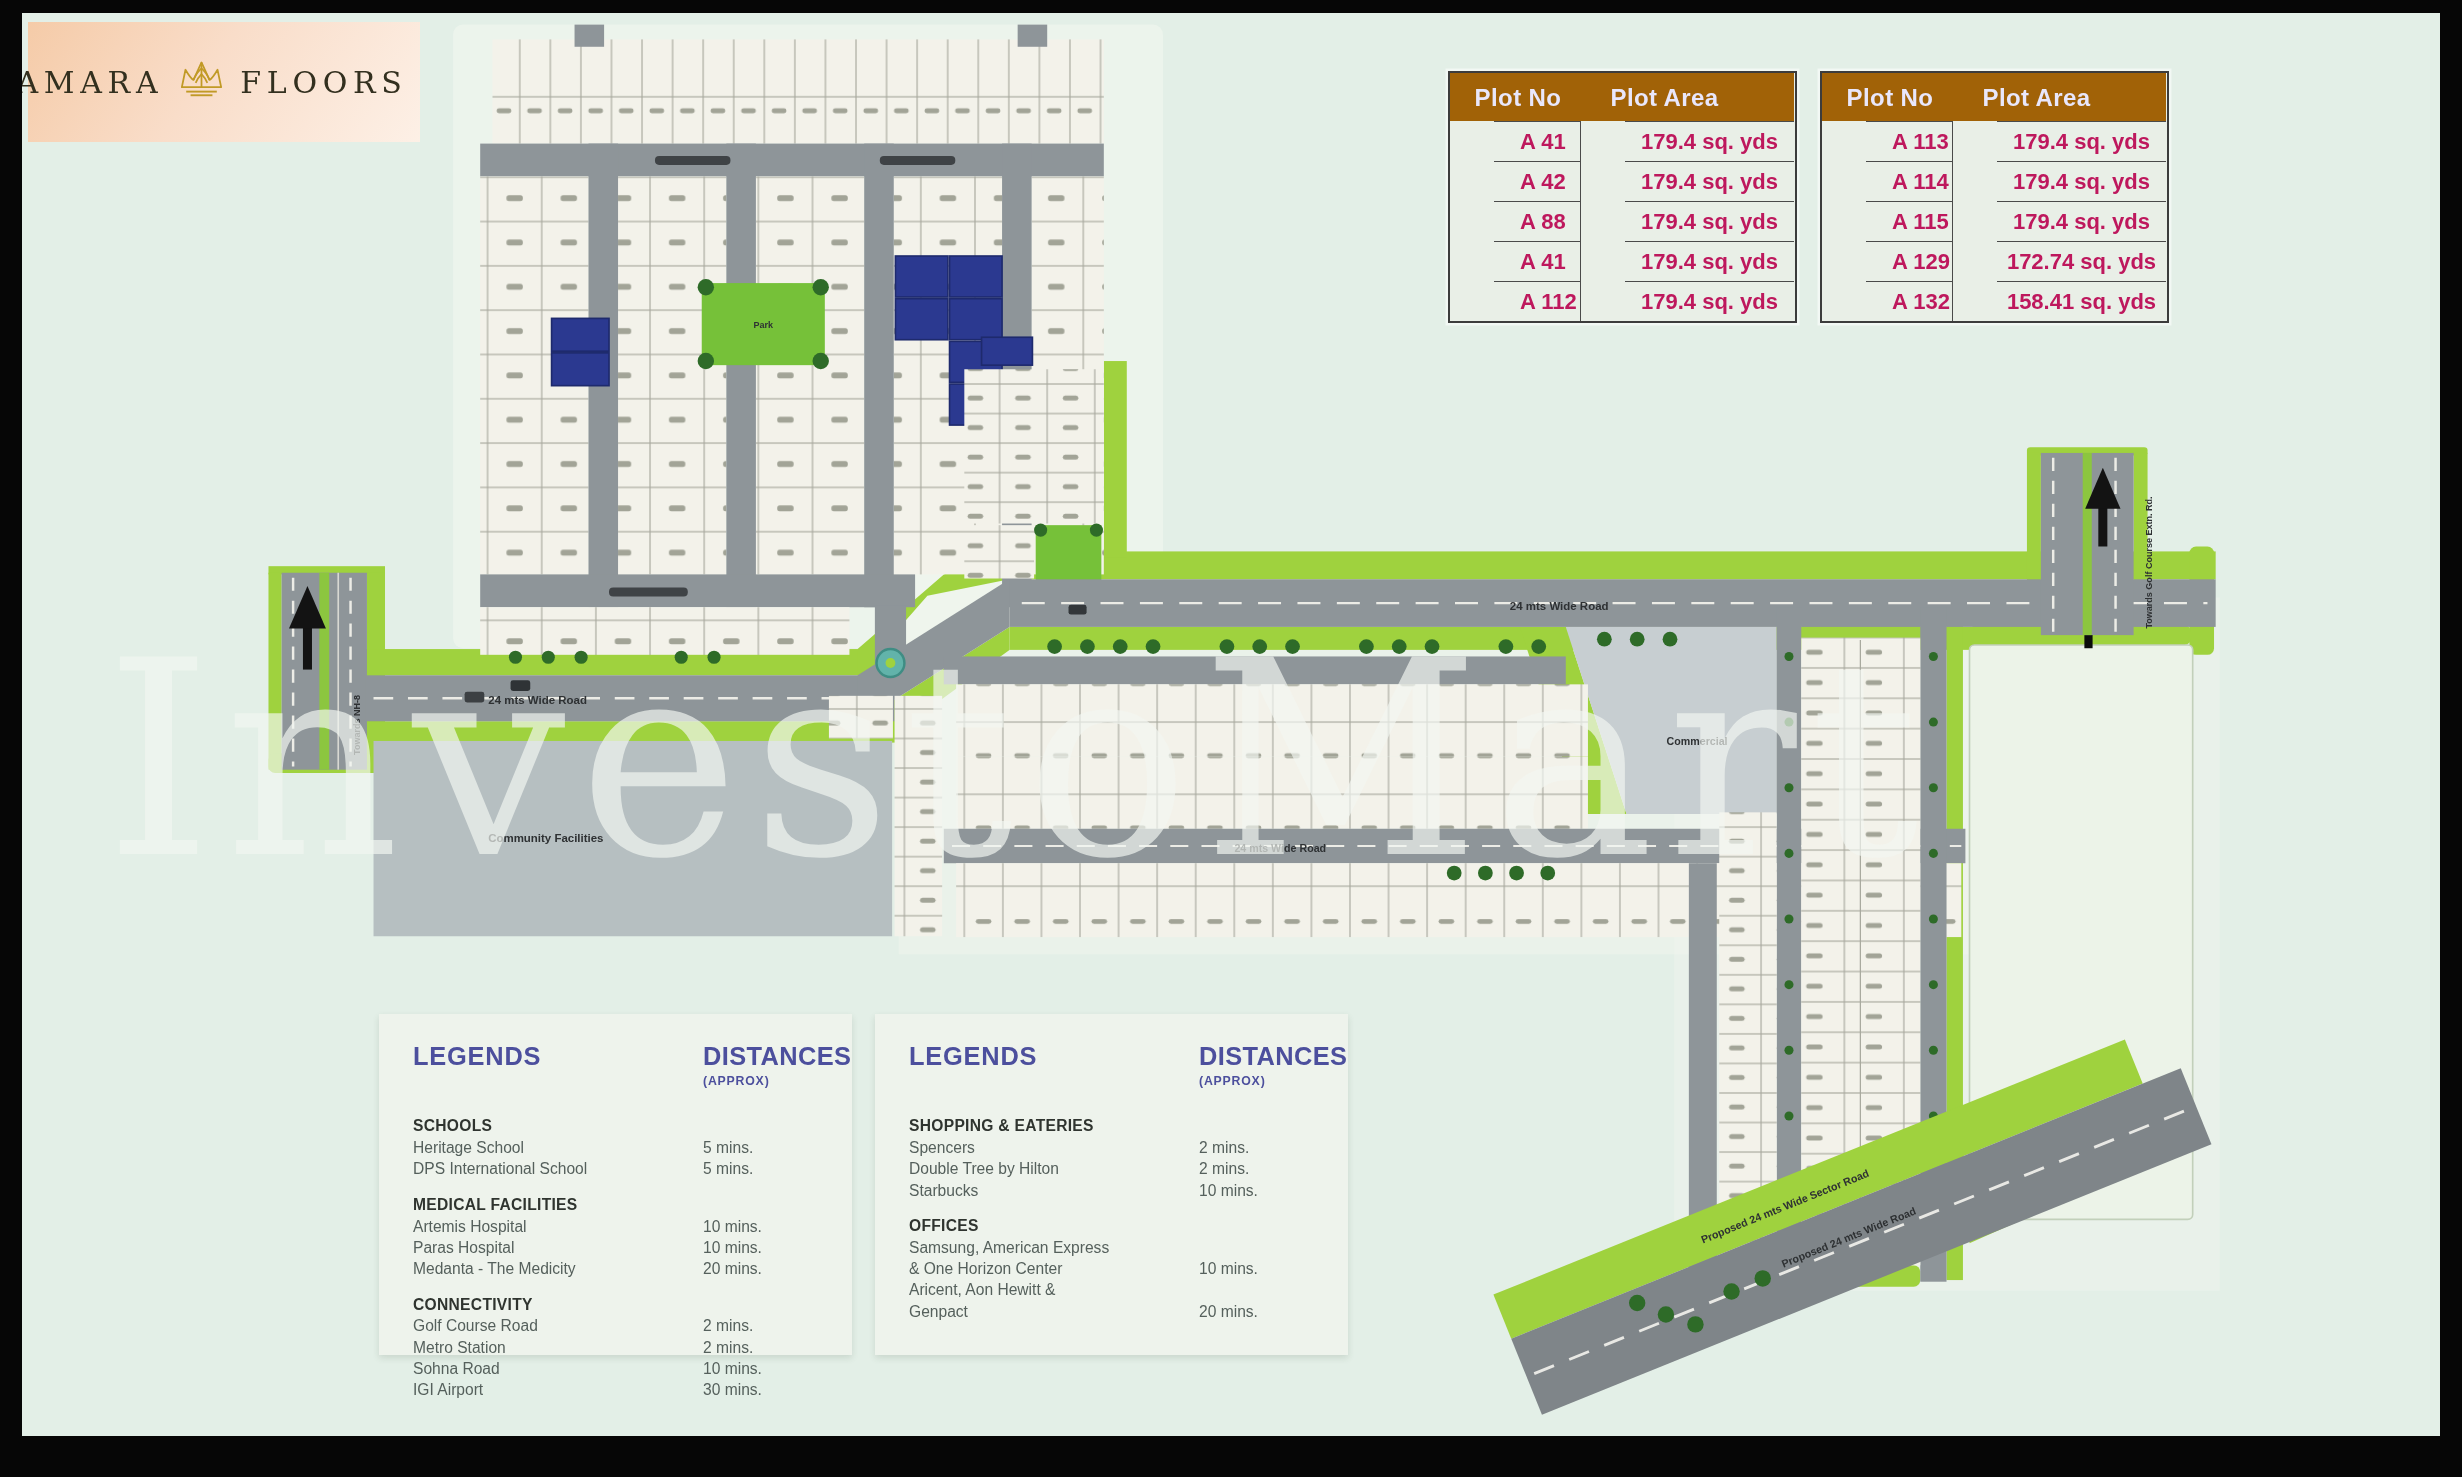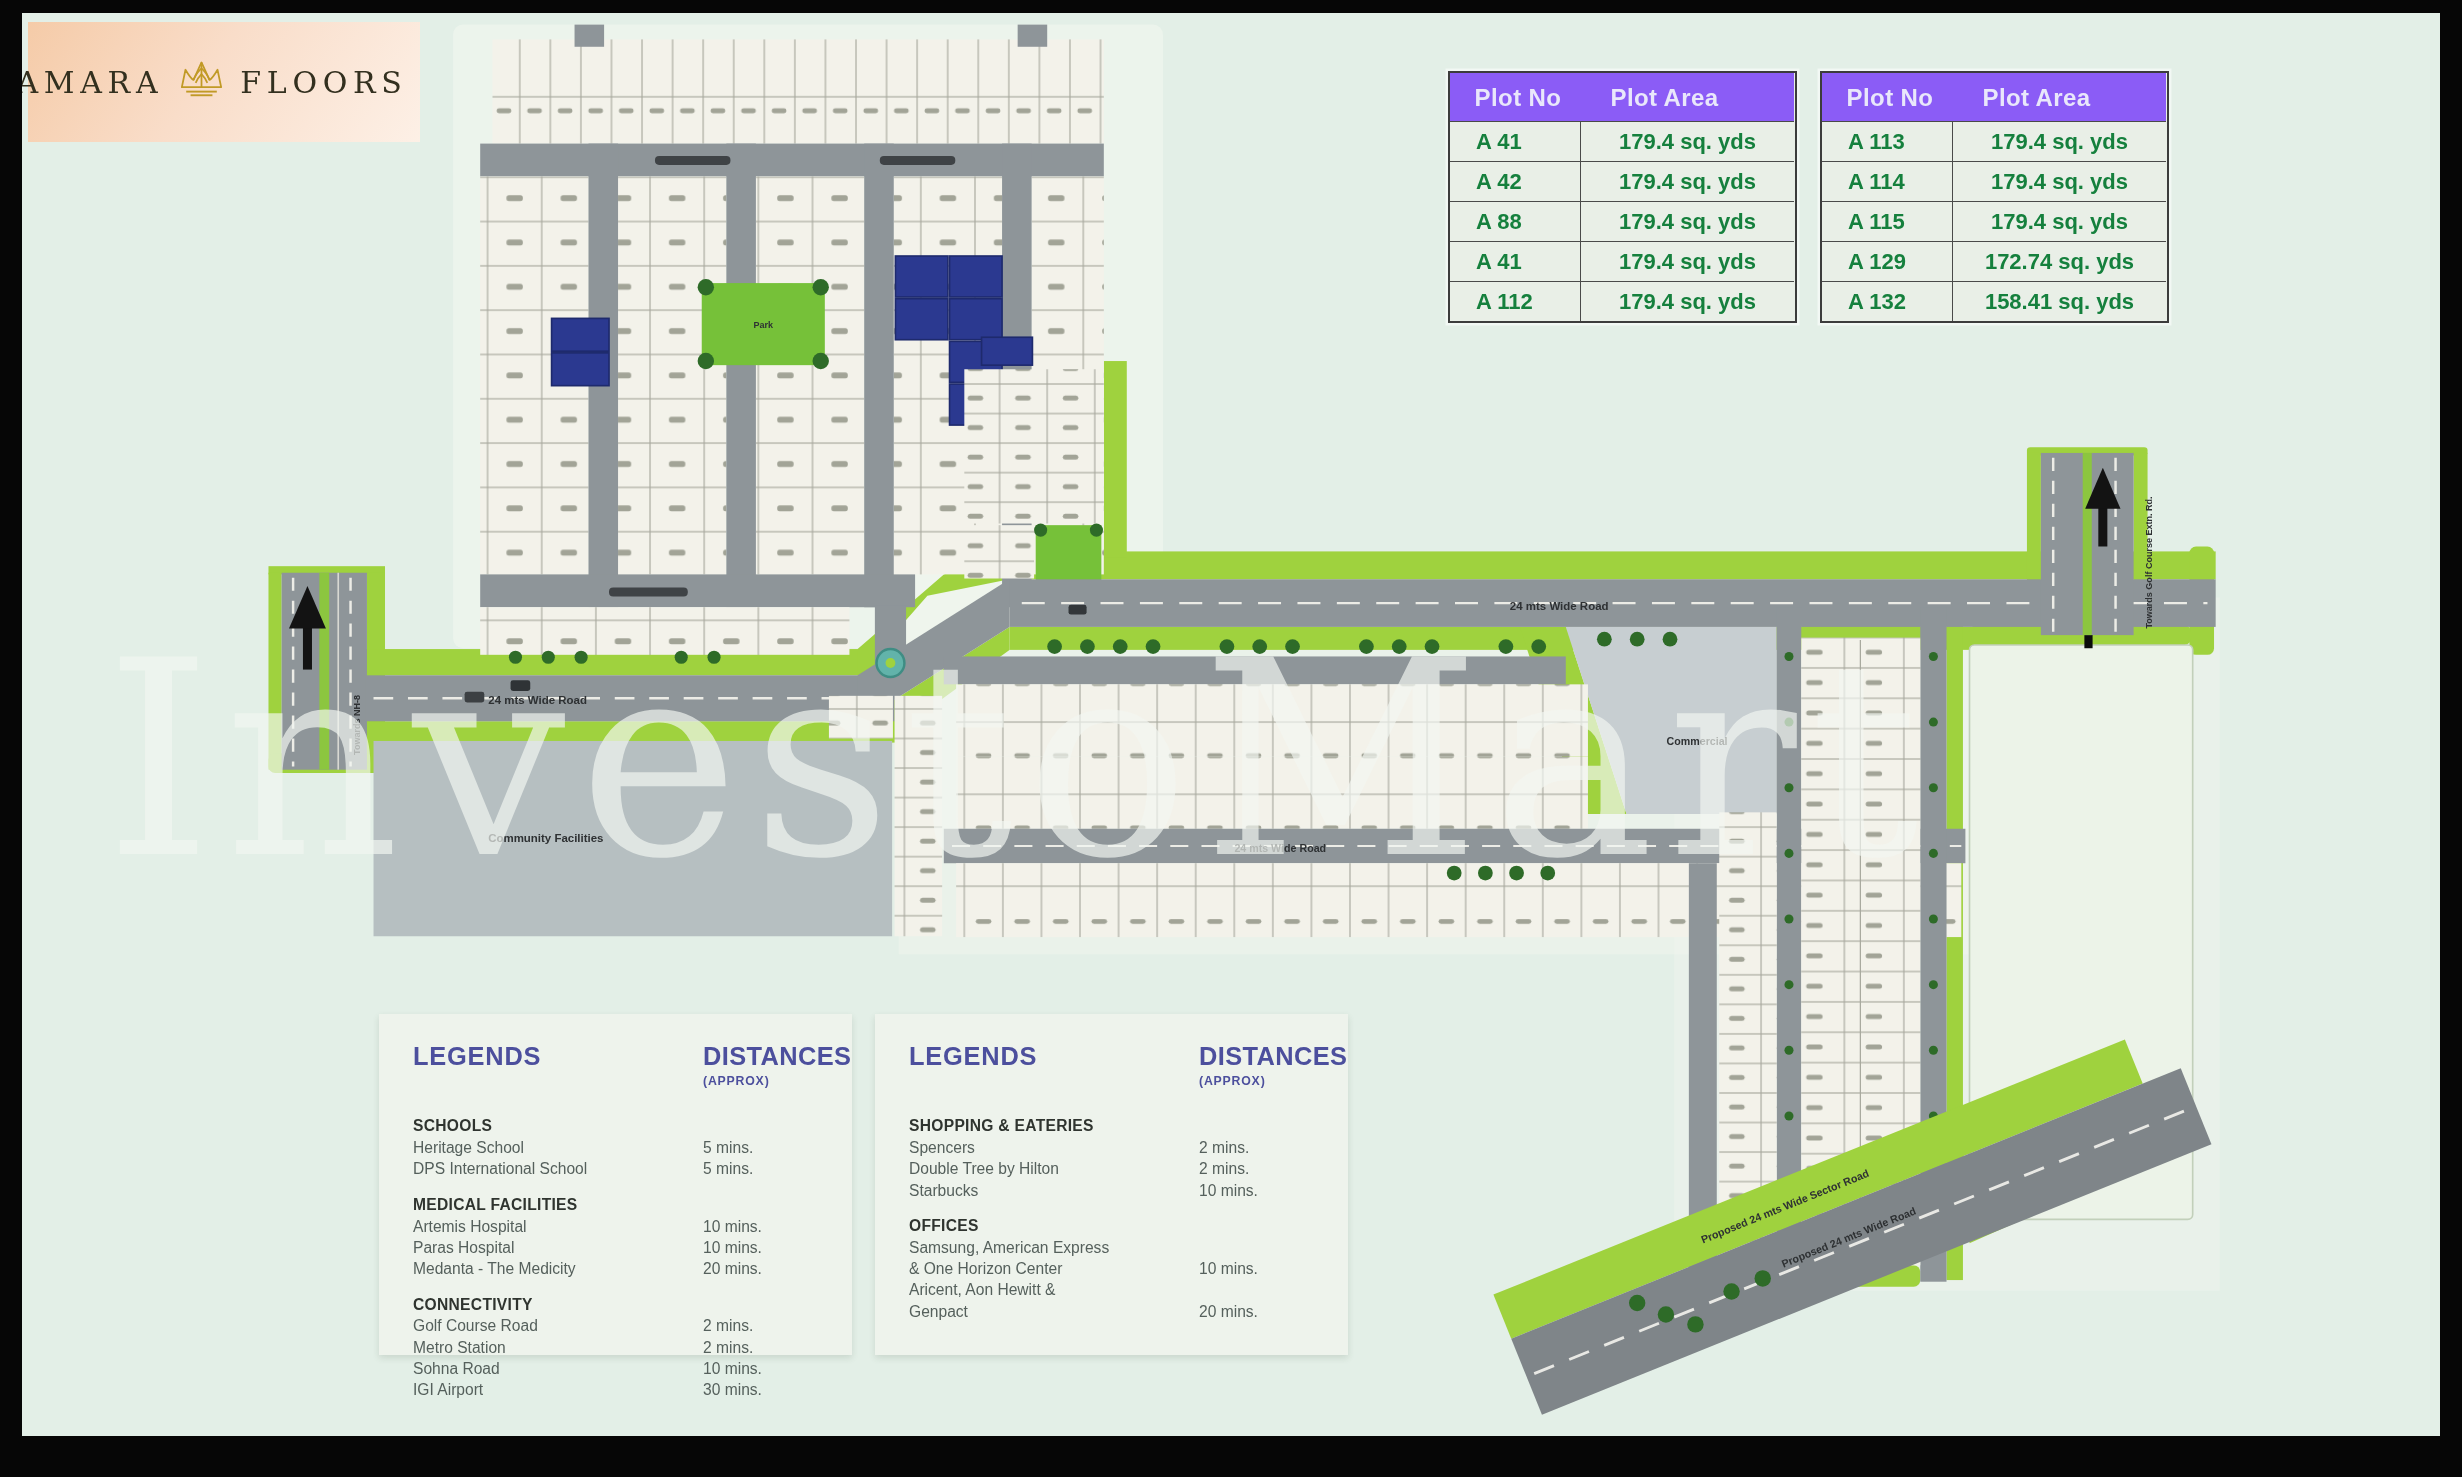--- a/index.html
+++ b/index.html
@@ -38,27 +38,28 @@
   .logo-underline{width:171px;height:2.5px;background:#c7a433;margin-top:13px;}
 
   
   .ptable{
     position:absolute;width:345px;z-index:20;
     display:grid;grid-template-columns:131px 213px;
     background:#e9efe7;border:2.5px solid #3c3c3c;
     box-shadow:0 0 0 2.5px rgba(255,255,255,.55);
   }
   .ptable .ph{
-    background:#8b5cf6;color:#e9e7fb;font-weight:bold;font-size:24px;
+    background:#a16207;color:#e9e7fb;font-weight:bold;font-size:24px;
     padding:10.7px 0 9.8px 24.6px;letter-spacing:0.4px;
   }
   .ptable .ph2{padding-left:29.5px;}
   .ptable .pc{
-    height:39px;line-height:39px;font-size:22px;font-weight:600;color:#15803d;
+    height:39px;line-height:39px;font-size:22px;font-weight:600;color:#be185d;
     border-top:1.6px solid #4a4a4a;
+    margin-left:44px;
   }
   .ptable .pno{padding-left:26px;border-right:1.6px solid #4a4a4a;}
   .ptable .parea{text-align:center;}
   .t1{left:1448px;top:71px;}
   .t2{left:1820px;top:71px;}
 
   
   .lgbox{
     position:absolute;width:473px;height:341px;z-index:20;
     background:#eef3ec;box-shadow:0 2.5px 6.6px rgba(50,70,50,.14);

